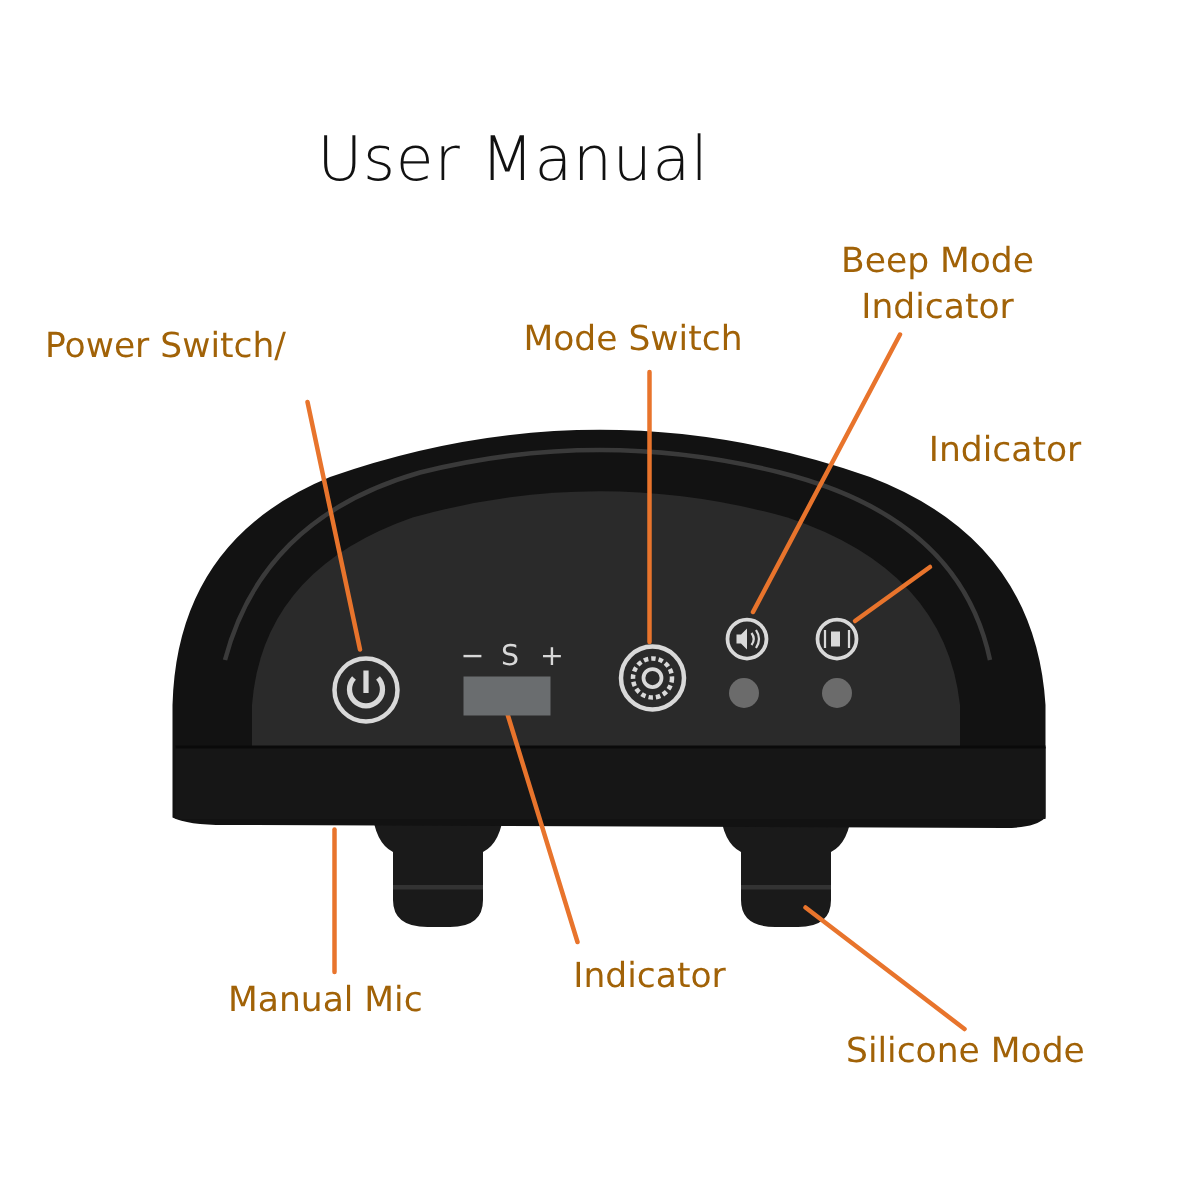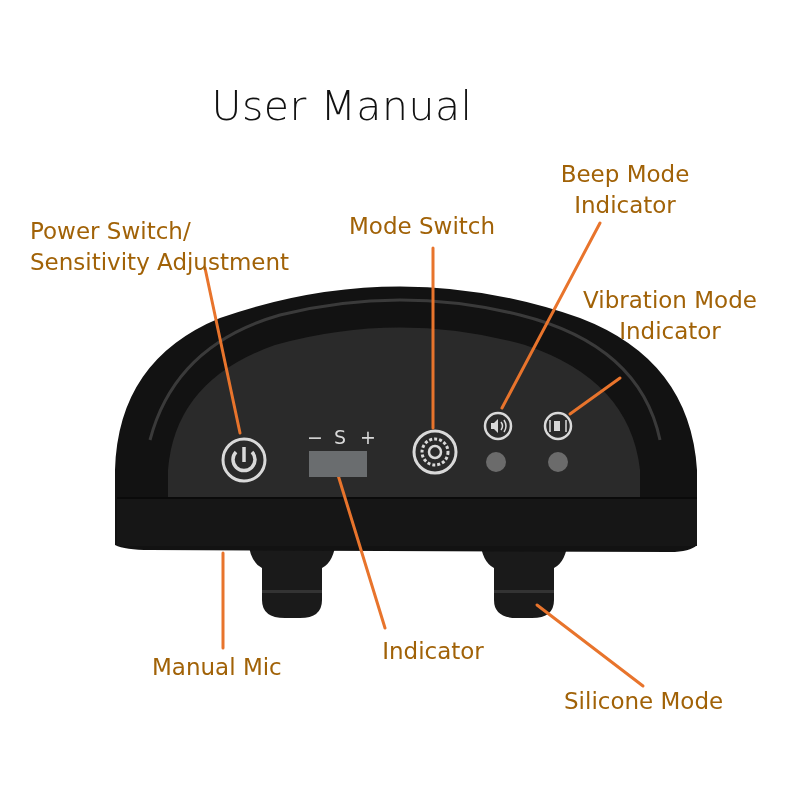--- a/index.html
+++ b/index.html
@@ -76,28 +76,26 @@
 
 <div class="pm" style="left:307px; top:426px;">−</div>
 <div class="pm" style="left:334px; top:426px;">S</div>
 <div class="pm" style="left:360px; top:426px;">+</div>
 <div class="lcd"></div>
 <div class="led" style="left:486px; top:452px;"></div>
 <div class="led" style="left:548px; top:452px;"></div>
 
 <div class="label" style="left:30px; top:196px;margin-top:20px;">
   <div>Power Switch/</div>
-  <div>Sensitivity Adjustment</div>
 </div>
 <div class="label" style="left:349px; top:211px;">Mode Switch</div>
 <div class="label center" style="left:540px; top:159px; width:170px;">
   <div>Beep Mode</div>
   <div>Indicator</div>
 </div>
 <div class="label center" style="left:570px; top:285px; width:200px;">
-  <div>Vibration Mode</div>
   <div>Indicator</div>
 </div>
 <div class="label" style="left:152px; top:652px;">Manual Mic</div>
 <div class="label center" style="left:328px; top:636px; width:210px;">
   <div>Indicator</div>
 </div>
 <div class="label" style="left:564px; top:686px;">Silicone Mode</div>
 
 </body></html>

